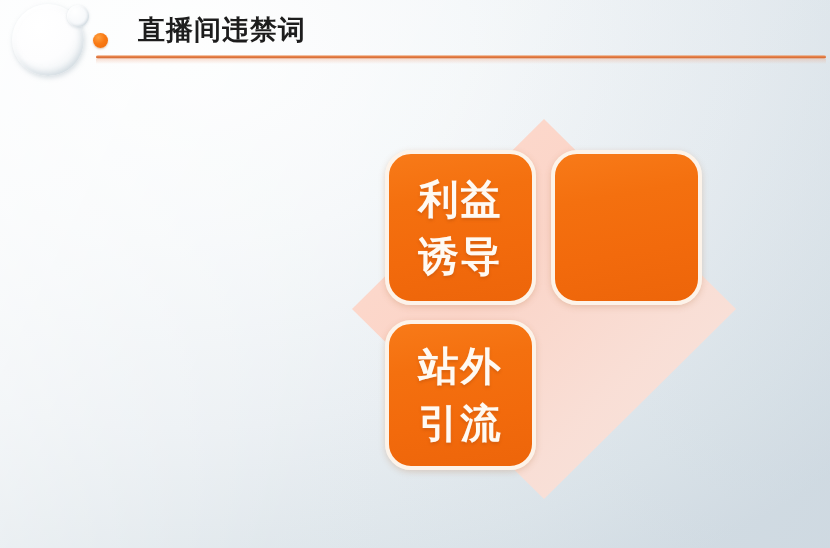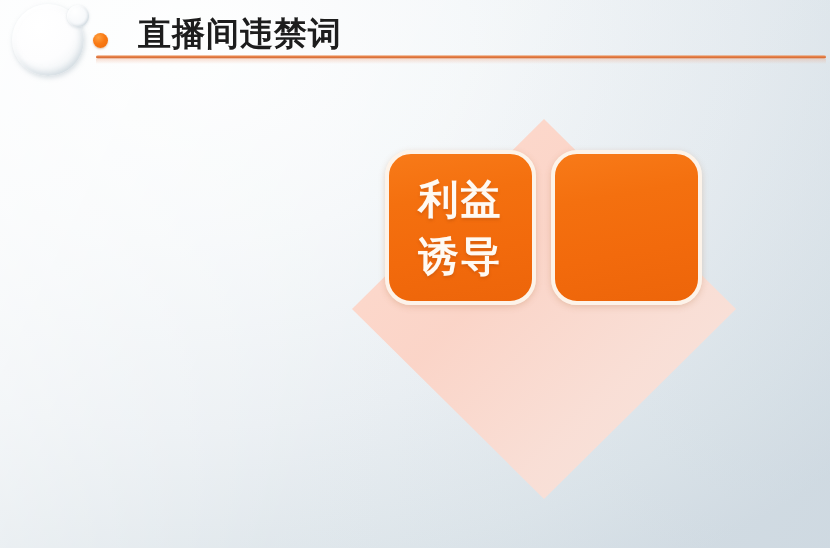--- a/index.html
+++ b/index.html
@@ -67,21 +67,21 @@
     width: 15px;
     height: 15px;
     border-radius: 50%;
     background: radial-gradient(circle at 36% 30%, #ffa040 0%, #f97a14 45%, #ee6a08 100%);
     box-shadow: 0 1px 2px rgba(180,110,50,0.4);
   }
   #title-text {
     position: absolute;
     left: 138px;
     top: 12px;
-    font-size: 33px;
+    font-size: 27px;
     font-weight: bold;
     letter-spacing: 1px;
     color: #1d1d1d;
     text-shadow: 0 1px 0 rgba(255,255,255,0.9);
     white-space: nowrap;
   }
   #title-rule {
     position: absolute;
     left: 96px;
     top: 55px;
@@ -173,16 +173,20 @@
 
     <div class="card">
       <div class="card-line">利益</div>
       <div class="card-line second">诱导</div>
     </div>
 
     <div class="card">
     </div>
 
 
+    <div class="card">
+      <div class="card-line">站外</div>
+      <div class="card-line second">引流</div>
+    </div>
 
   </div>
 
 </div>
 
 </body></html>

